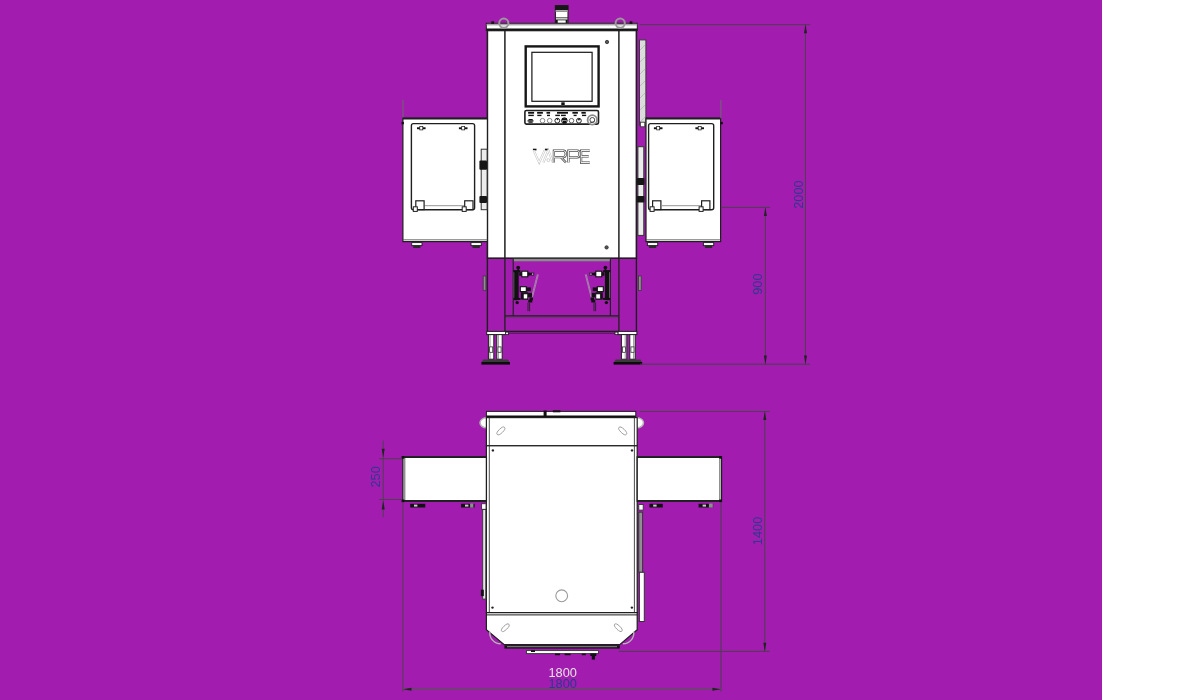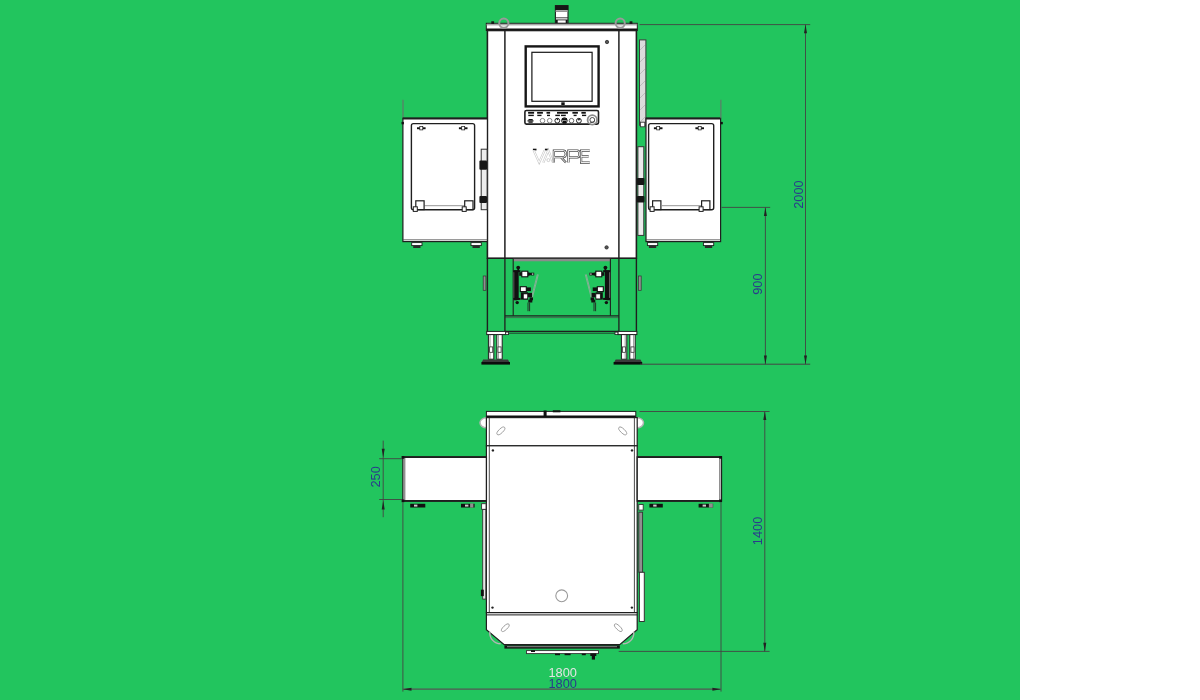--- a/index.html
+++ b/index.html
@@ -1,16 +1,16 @@
 <!DOCTYPE html>
 <html><head>
 <meta charset="utf-8">
 <style>
 html,body{margin:0;padding:0;background:#ffffff;}
-#page{width:1020px;height:700px;position:relative;background:#22c55e;overflow:hidden;}
+#page{width:1102px;height:700px;position:relative;background:#a21caf;overflow:hidden;}
 svg{position:absolute;top:0;left:0;}
 text{font-family:"Liberation Sans", sans-serif;}
 .dim{fill:#2b3a8c;font-size:12.8px;}
 </style>
 </head>
 <body>
 <div id="page">
 <svg width="1200" height="700" viewBox="0 0 1200 700">
 
 <g stroke-linecap="butt" fill="none">

